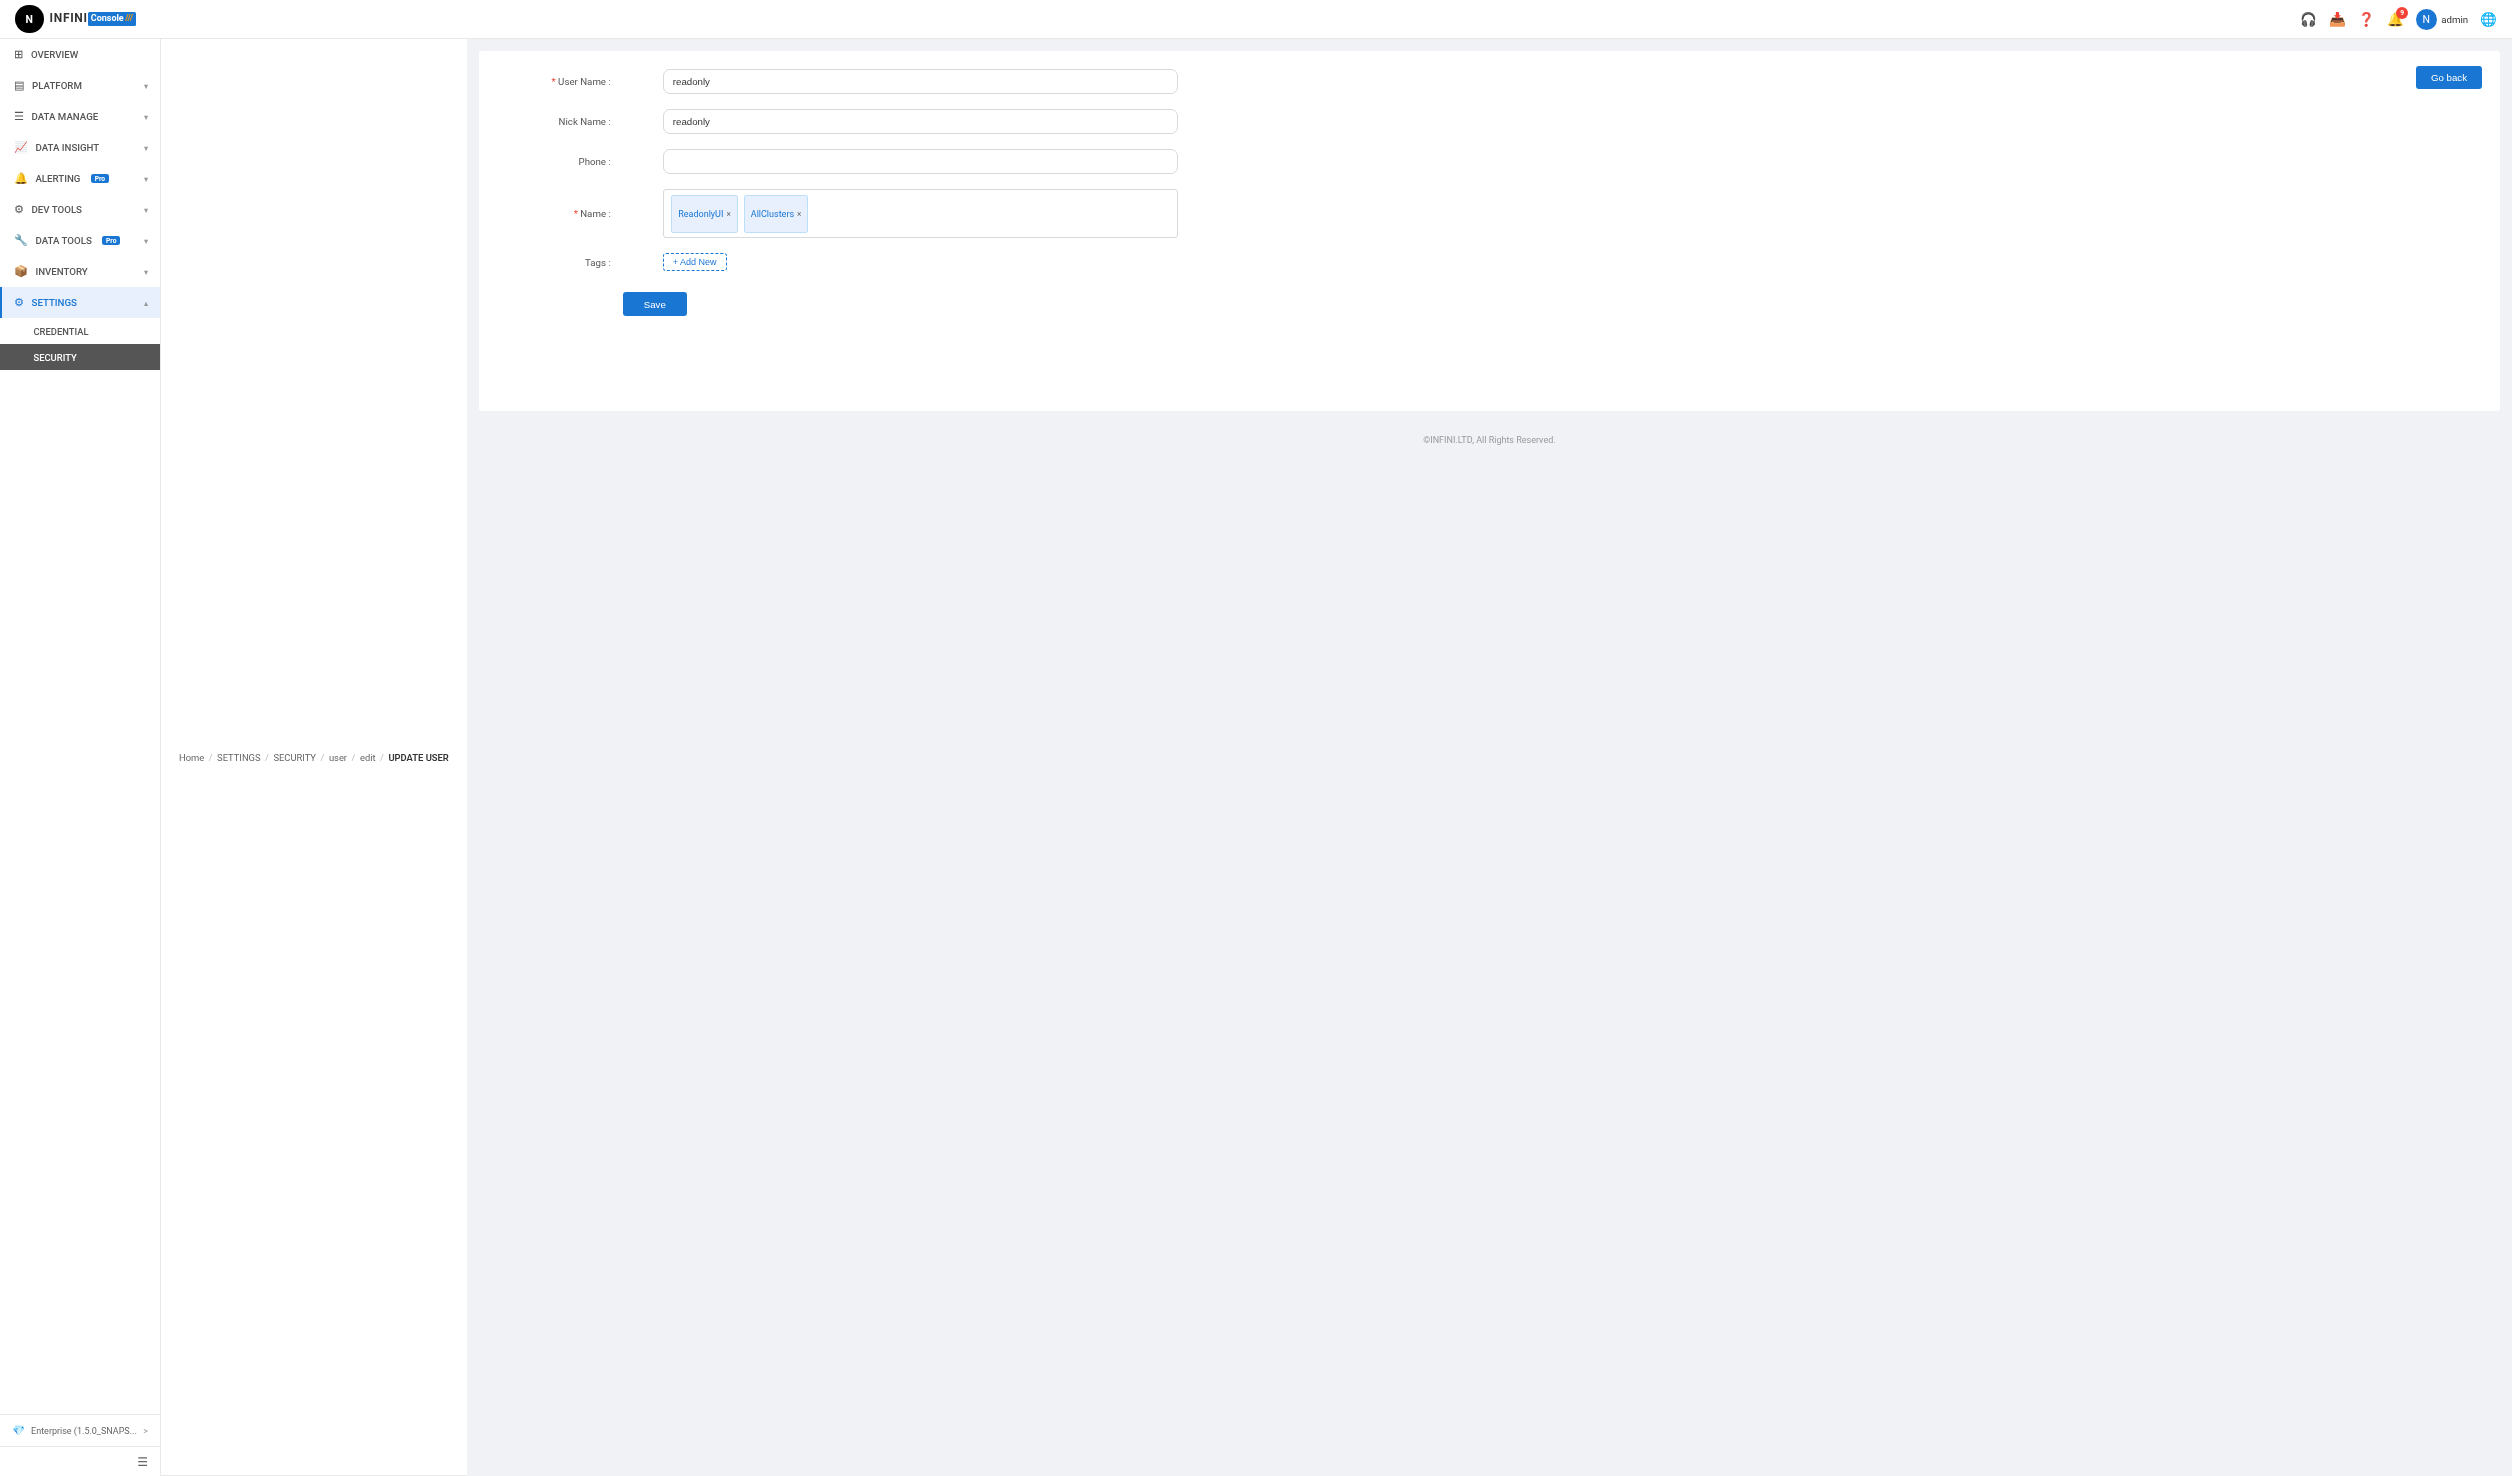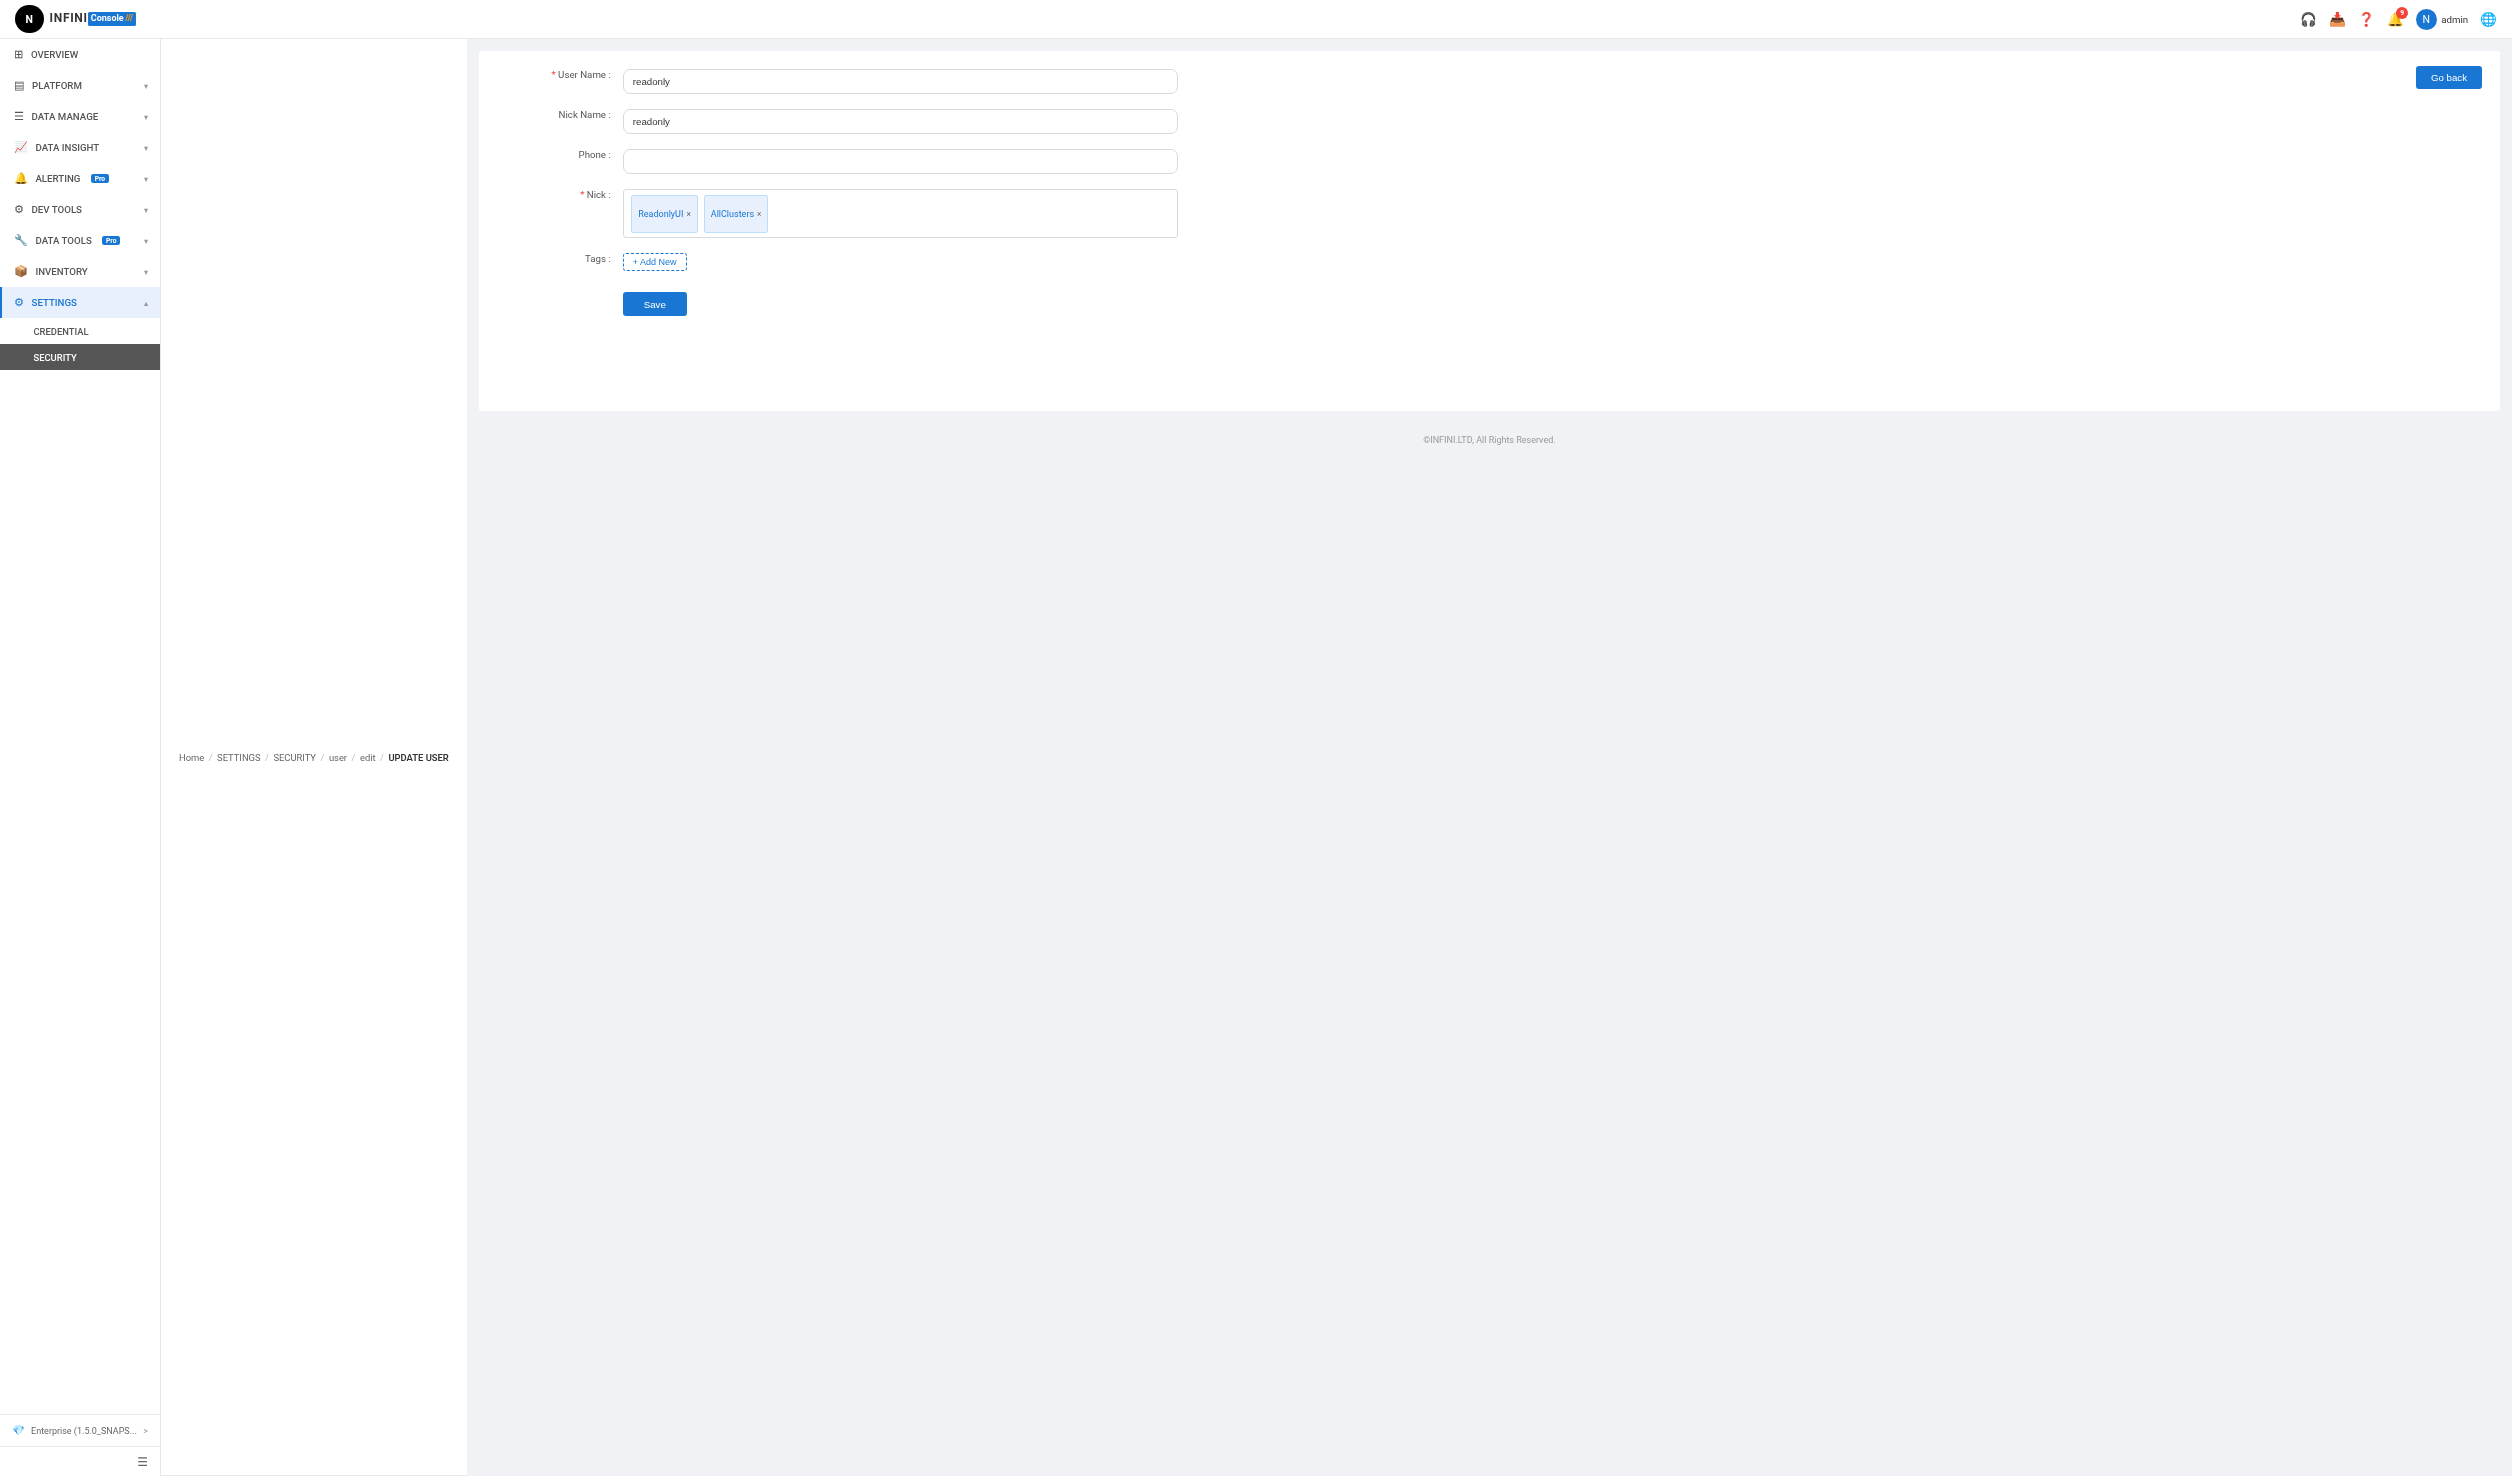--- a/index.html
+++ b/index.html
@@ -248,22 +248,24 @@
       border: none;
       padding: 6px 15px;
       border-radius: 3px;
       font-size: 9.7px;
       cursor: pointer;
       font-weight: 500;
     }
 
     .form-row {
       display: flex;
+      align-items: center;
       margin-bottom: 15px;
       max-width: 675px;
+      gap: 40px;
     }
     .form-label {
       width: 120px;
       text-align: right;
       padding-right: 12px;
       font-size: 9.7px;
       color: #555;
       flex-shrink: 0;
     }
     .form-label.required::before {
@@ -514,21 +516,21 @@
           <input class="form-input" type="text" value="readonly" style="">
         </div>
 
         <div class="form-row">
           <label class="form-label">Phone :</label>
           <input class="form-input" type="text" value="" style="">
         </div>
 
 
         <div class="form-row">
-          <label class="form-label required">Nick :</label>
+          <label class="form-label required">Name :</label>
           <div class="role-container">
             <div class="role-tag">
               <span>ReadonlyUI</span>
               <span class="role-tag-close">×</span>
             </div>
             <div class="role-tag">
               <span>AllClusters</span>
               <span class="role-tag-close">×</span>
             </div>
           </div>

